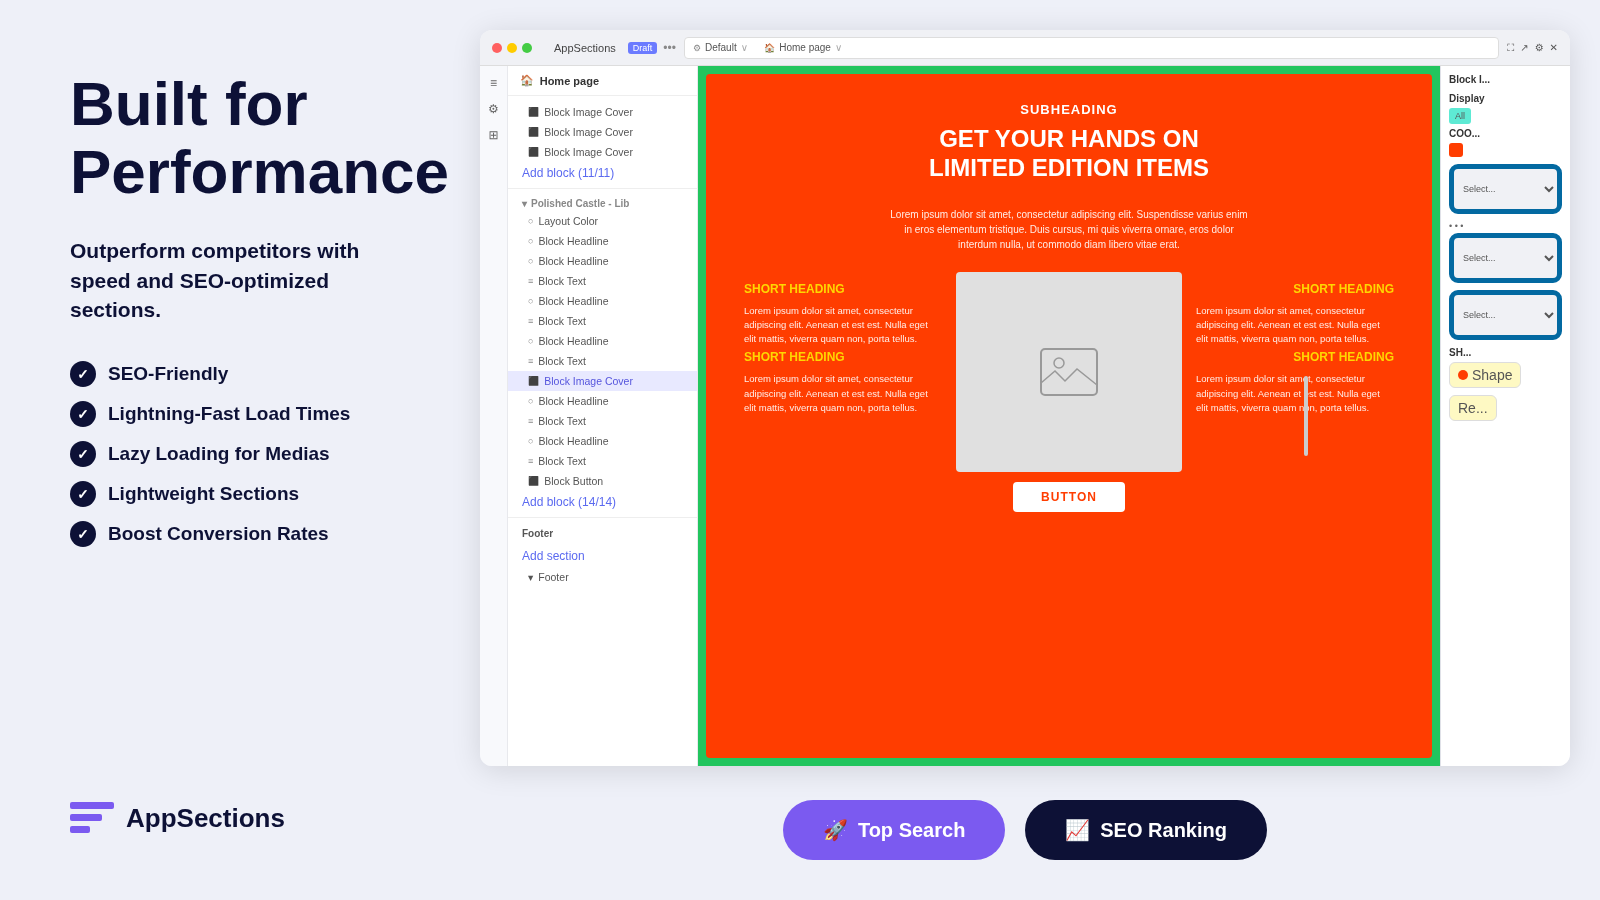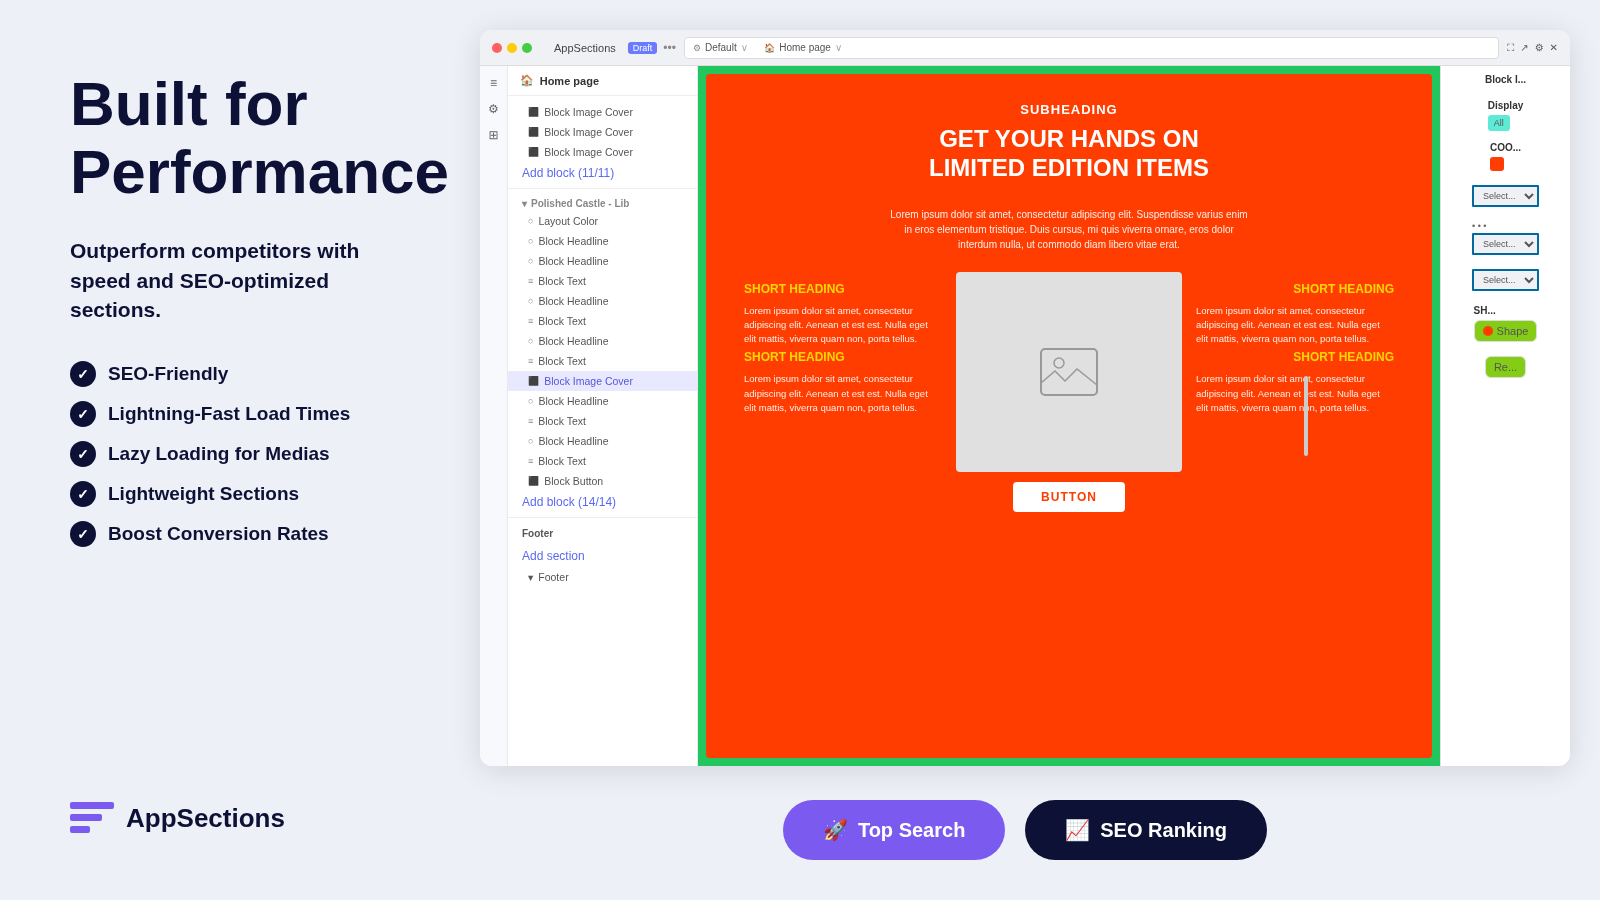--- a/index.html
+++ b/index.html
@@ -351,22 +351,21 @@
     .properties-panel {
       width: 130px;
       min-width: 130px;
       background: white;
       border-left: 1px solid #e0e1e8;
       overflow-y: auto;
       font-size: 10px;
       padding: 8px;
       display: flex;
       flex-direction: column;
-      gap: 11px;
-      align-items: center;
+      gap: 4px;
     }
 
     .prop-section-title {
       font-size: 10px;
       font-weight: 600;
       color: #333;
       margin-bottom: 4px;
     }
 
     .prop-tag {
@@ -389,34 +388,34 @@
     }
 
     .prop-color-swatch {
       width: 14px;
       height: 14px;
       border-radius: 3px;
     }
 
     .prop-select {
       background: #f0f1f5;
-      padding: 3px 5px;
-      border-radius: 1px;
+      padding: 14px 5px;
+      border-radius: 9px;
       font-size: 9px;
       color: #555;
-      border: 2px solid #0369a1;
+      border: 5px solid #0369a1;
       width: 100%;
       margin-bottom: 3px;
     }
 
     .prop-shape-btn {
-      background: #84cc16;
+      background: #fef9c3;
       padding: 4px 8px;
       border-radius: 6px;
-      font-size: 11px;
+      font-size: 14px;
       color: #555;
       border: 1px solid #ddd;
       cursor: pointer;
       margin-bottom: 3px;
       display: flex;
       align-items: center;
       gap: 4px;
     }
 
     .prop-color-dot {

